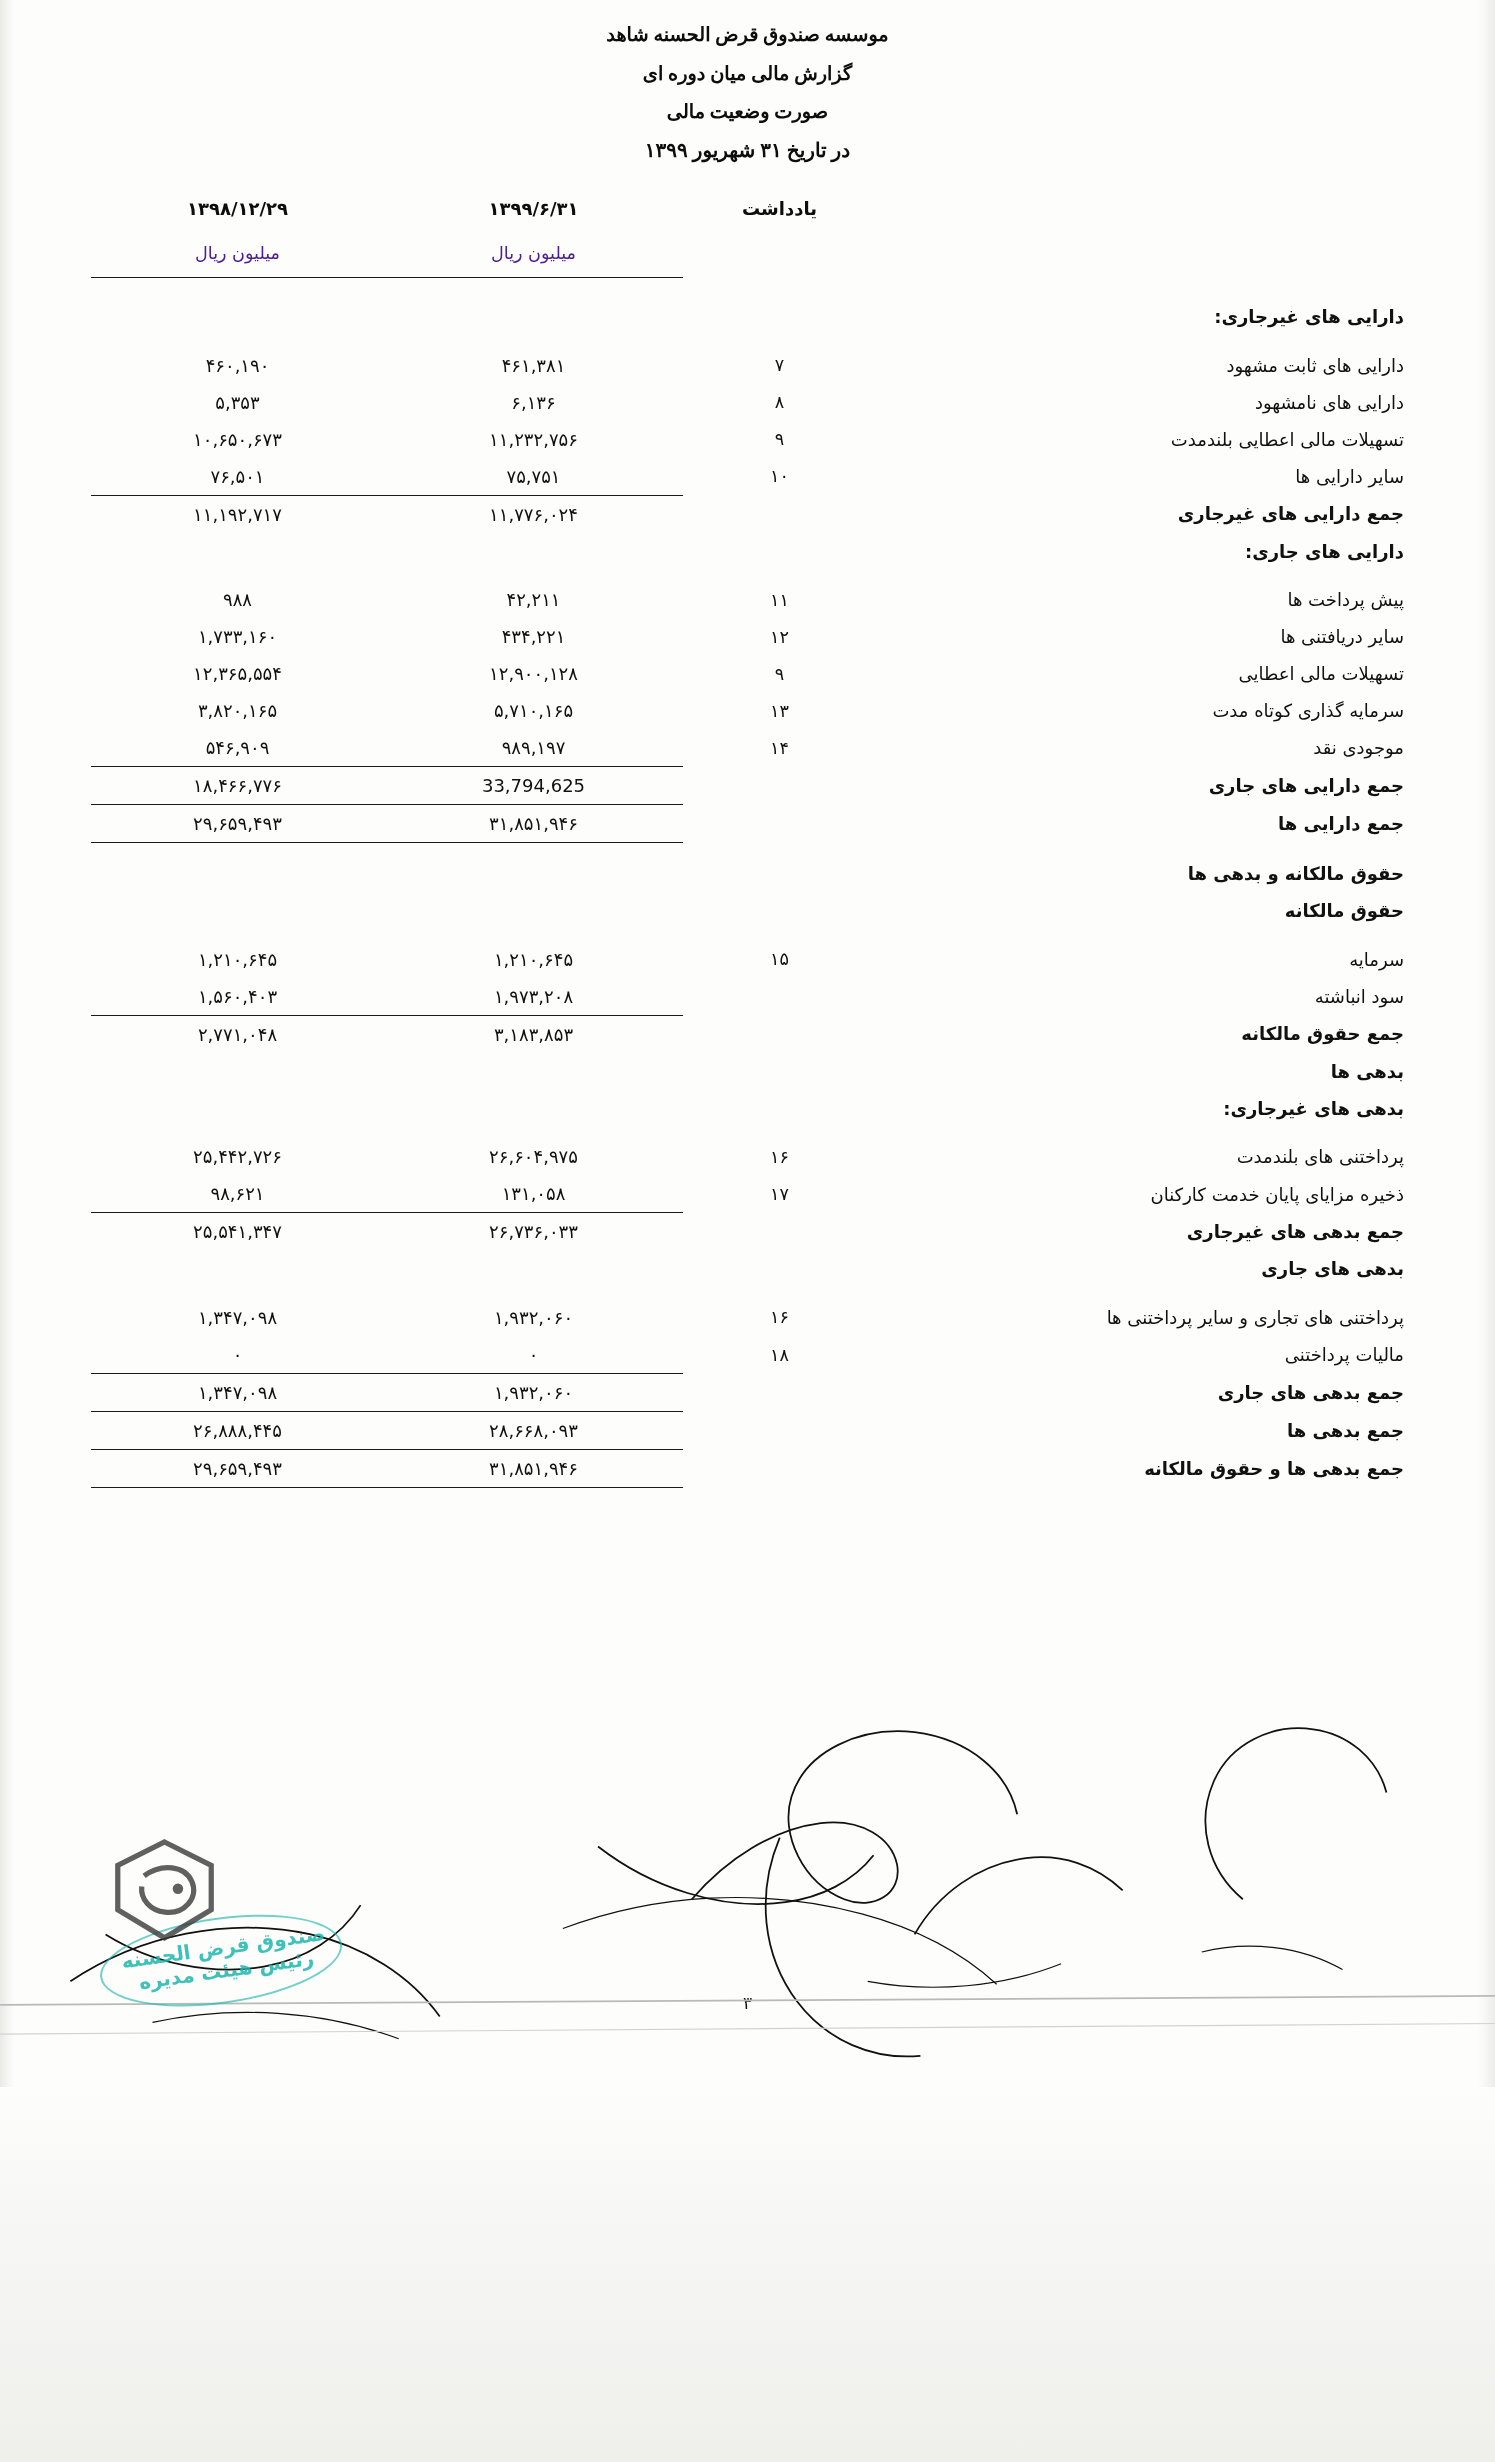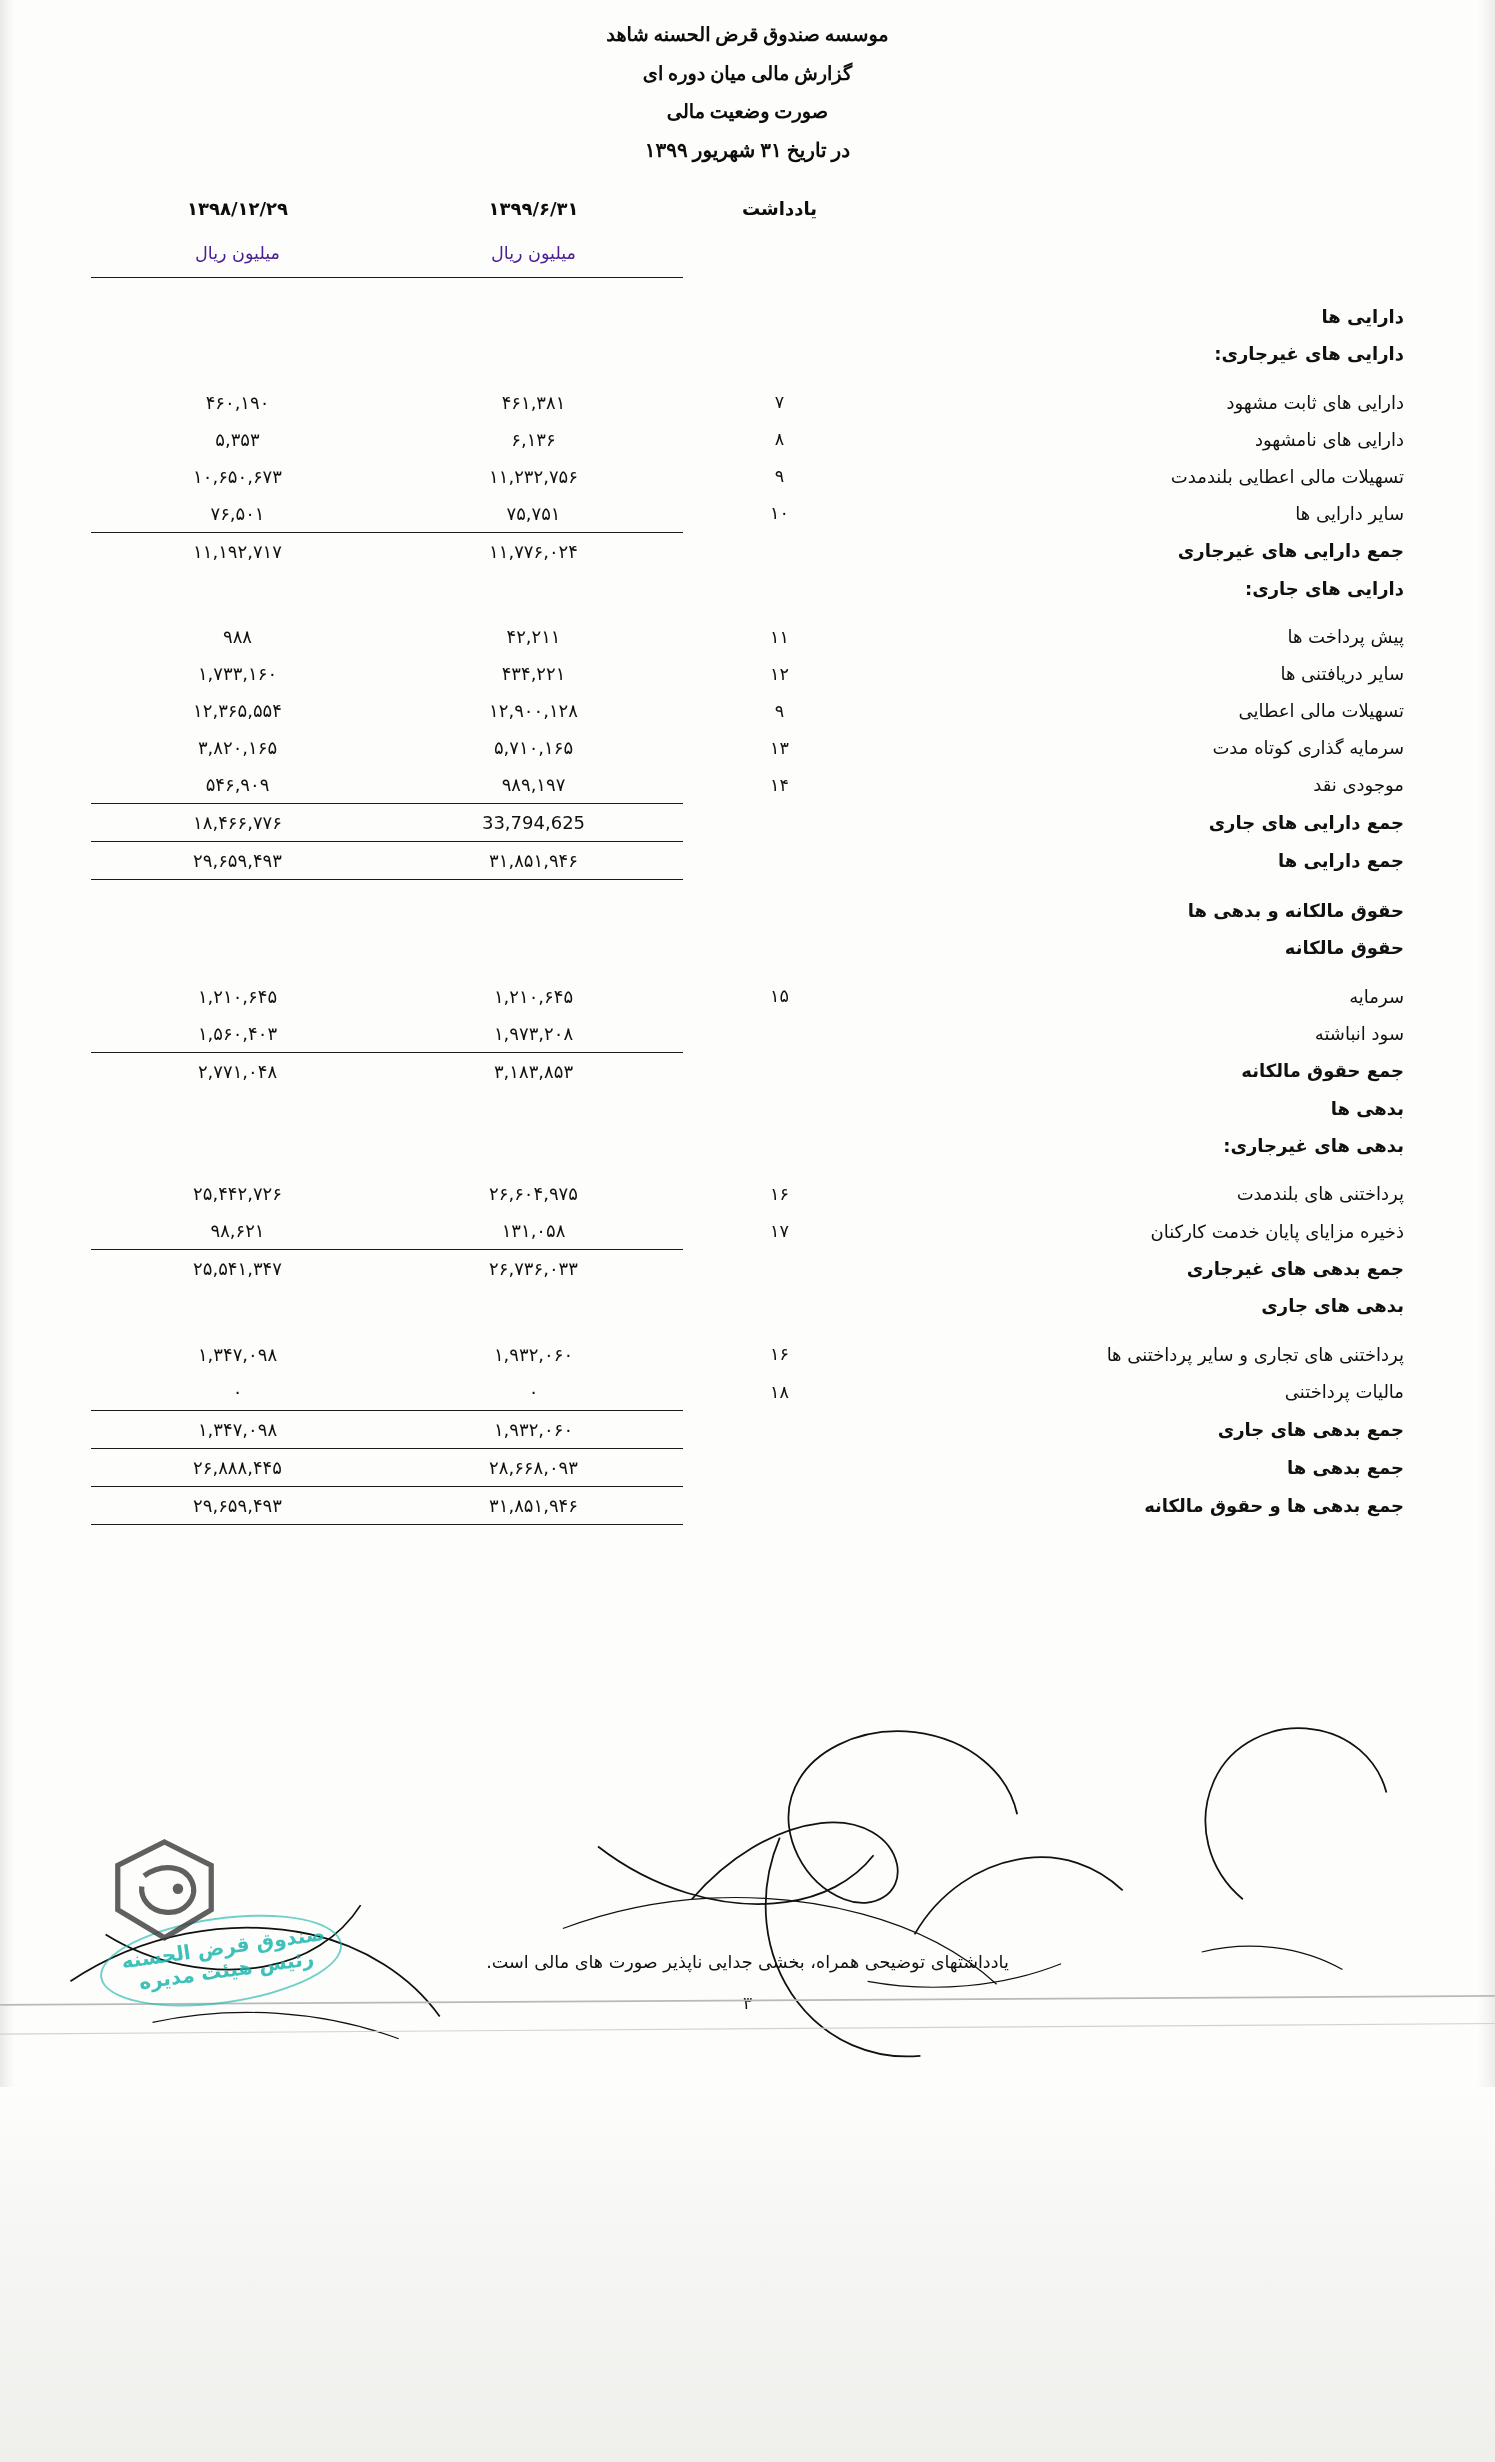--- a/index.html
+++ b/index.html
@@ -216,26 +216,20 @@
           <td></td>
           <td class="u">میلیون ریال</td>
           <td class="u">میلیون ریال</td>
         </tr>
 
         <tr class="spacer">
             <td colspan="4"></td>
           </tr>
 
         <tr class="row">
-          <td class="label bold">دارایی ها</td>
-          <td class="note"></td>
-          <td class="num"></td>
-          <td class="num"></td>
-        </tr>
-        <tr class="row">
           <td class="label bold">دارایی های غیرجاری:</td>
           <td class="note"></td>
           <td class="num"></td>
           <td class="num"></td>
         </tr>
         <tr class="spacer-sm">
             <td colspan="4"></td>
           </tr>
 
         <tr class="row">
@@ -432,21 +426,20 @@
         </tr>
         <tr class="row grand">
           <td class="label bold">جمع بدهی ها و حقوق مالکانه</td>
           <td class="note"></td>
           <td class="num">۳۱,۸۵۱,۹۴۶</td>
           <td class="num">۲۹,۶۵۹,۴۹۳</td>
         </tr>
       </tbody>
     </table>
 
-    <div class="footnote">یادداشتهای توضیحی همراه، بخشی جدایی ناپذیر صورت های مالی است.</div>
     <div class="pagenum">۳</div>
   </div>
 
   <div class="overlay">
     <svg width="1495" height="2462" viewBox="0 0 2550 4200">
 
       <path class="ink" d="M1180 3240 c60 -70 140 -120 220 -130 70 -8 120 25 130 70 10 50 -40 80 -90 60 -70 -28 -110 -110 -90 -175 25 -80 120 -120 210 -110 95 12 160 70 175 140"></path>
       <path class="ink" d="M1020 3150 c90 70 210 110 320 95 60 -8 115 -35 150 -80"></path>
       <path class="ink-thin" d="M960 3290 c160 -60 340 -70 510 -25 90 24 170 65 230 120"></path>
       <path class="ink" d="M1330 3135 c-40 95 -30 200 30 280 50 66 130 100 210 92"></path>

